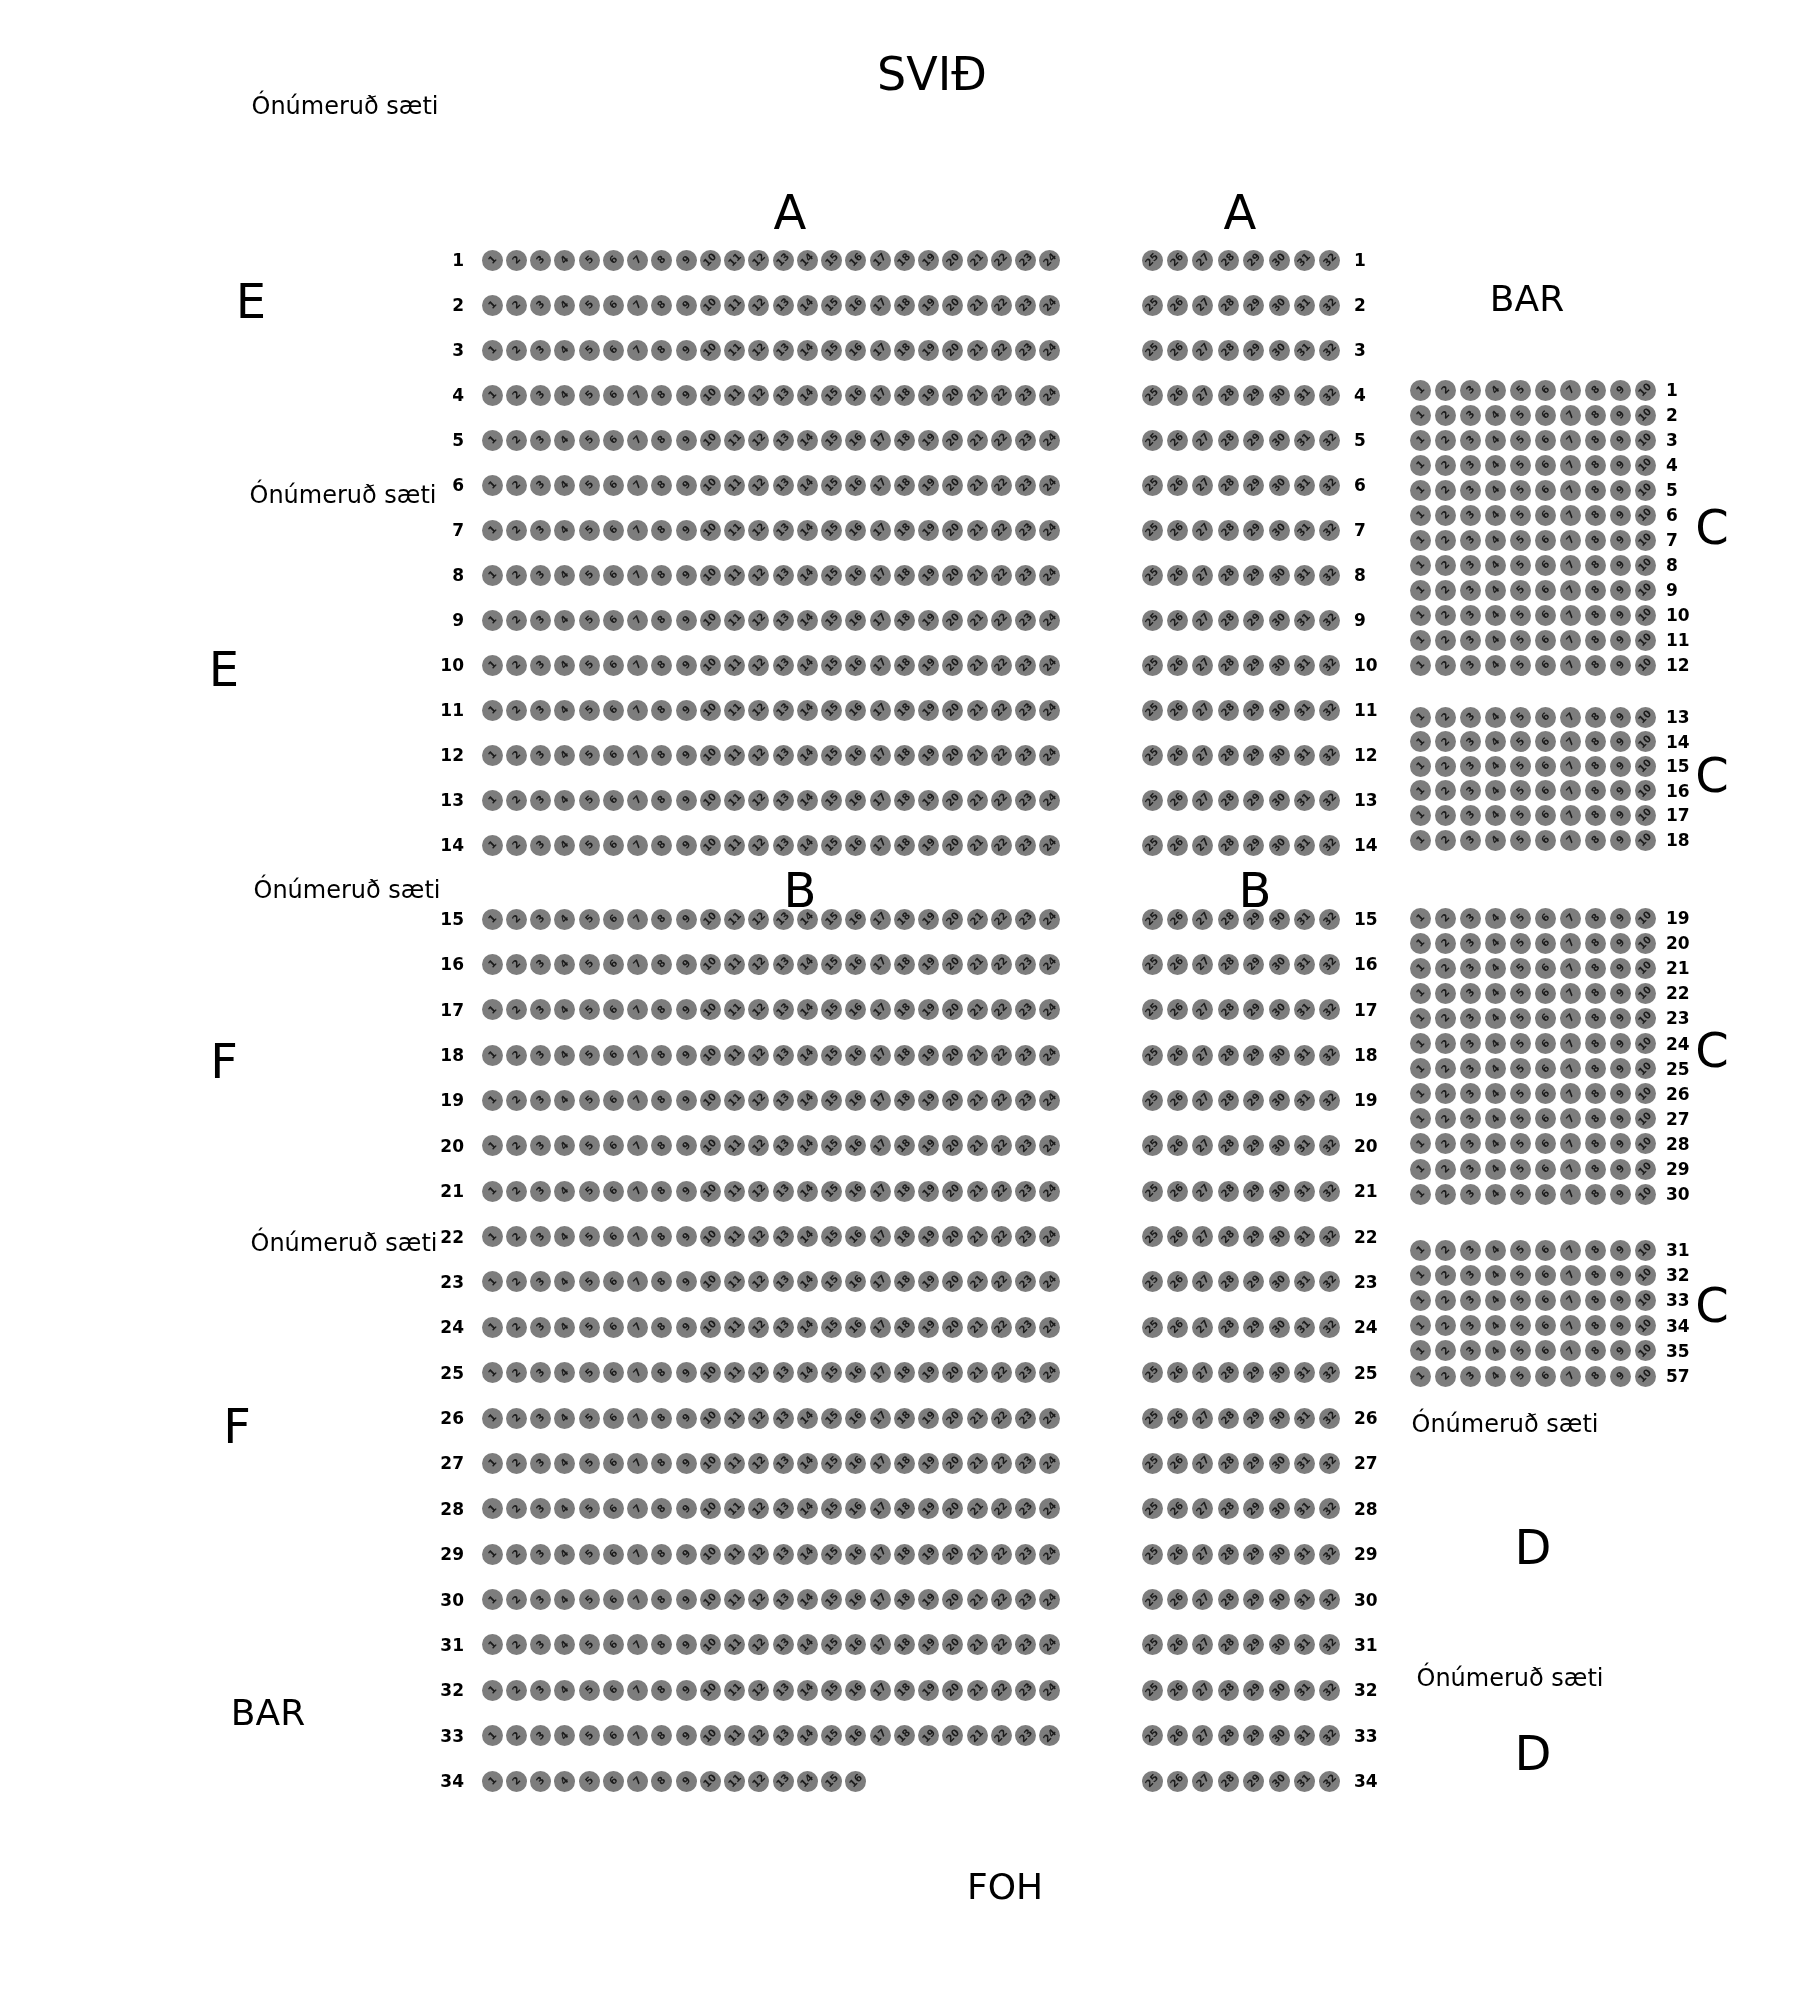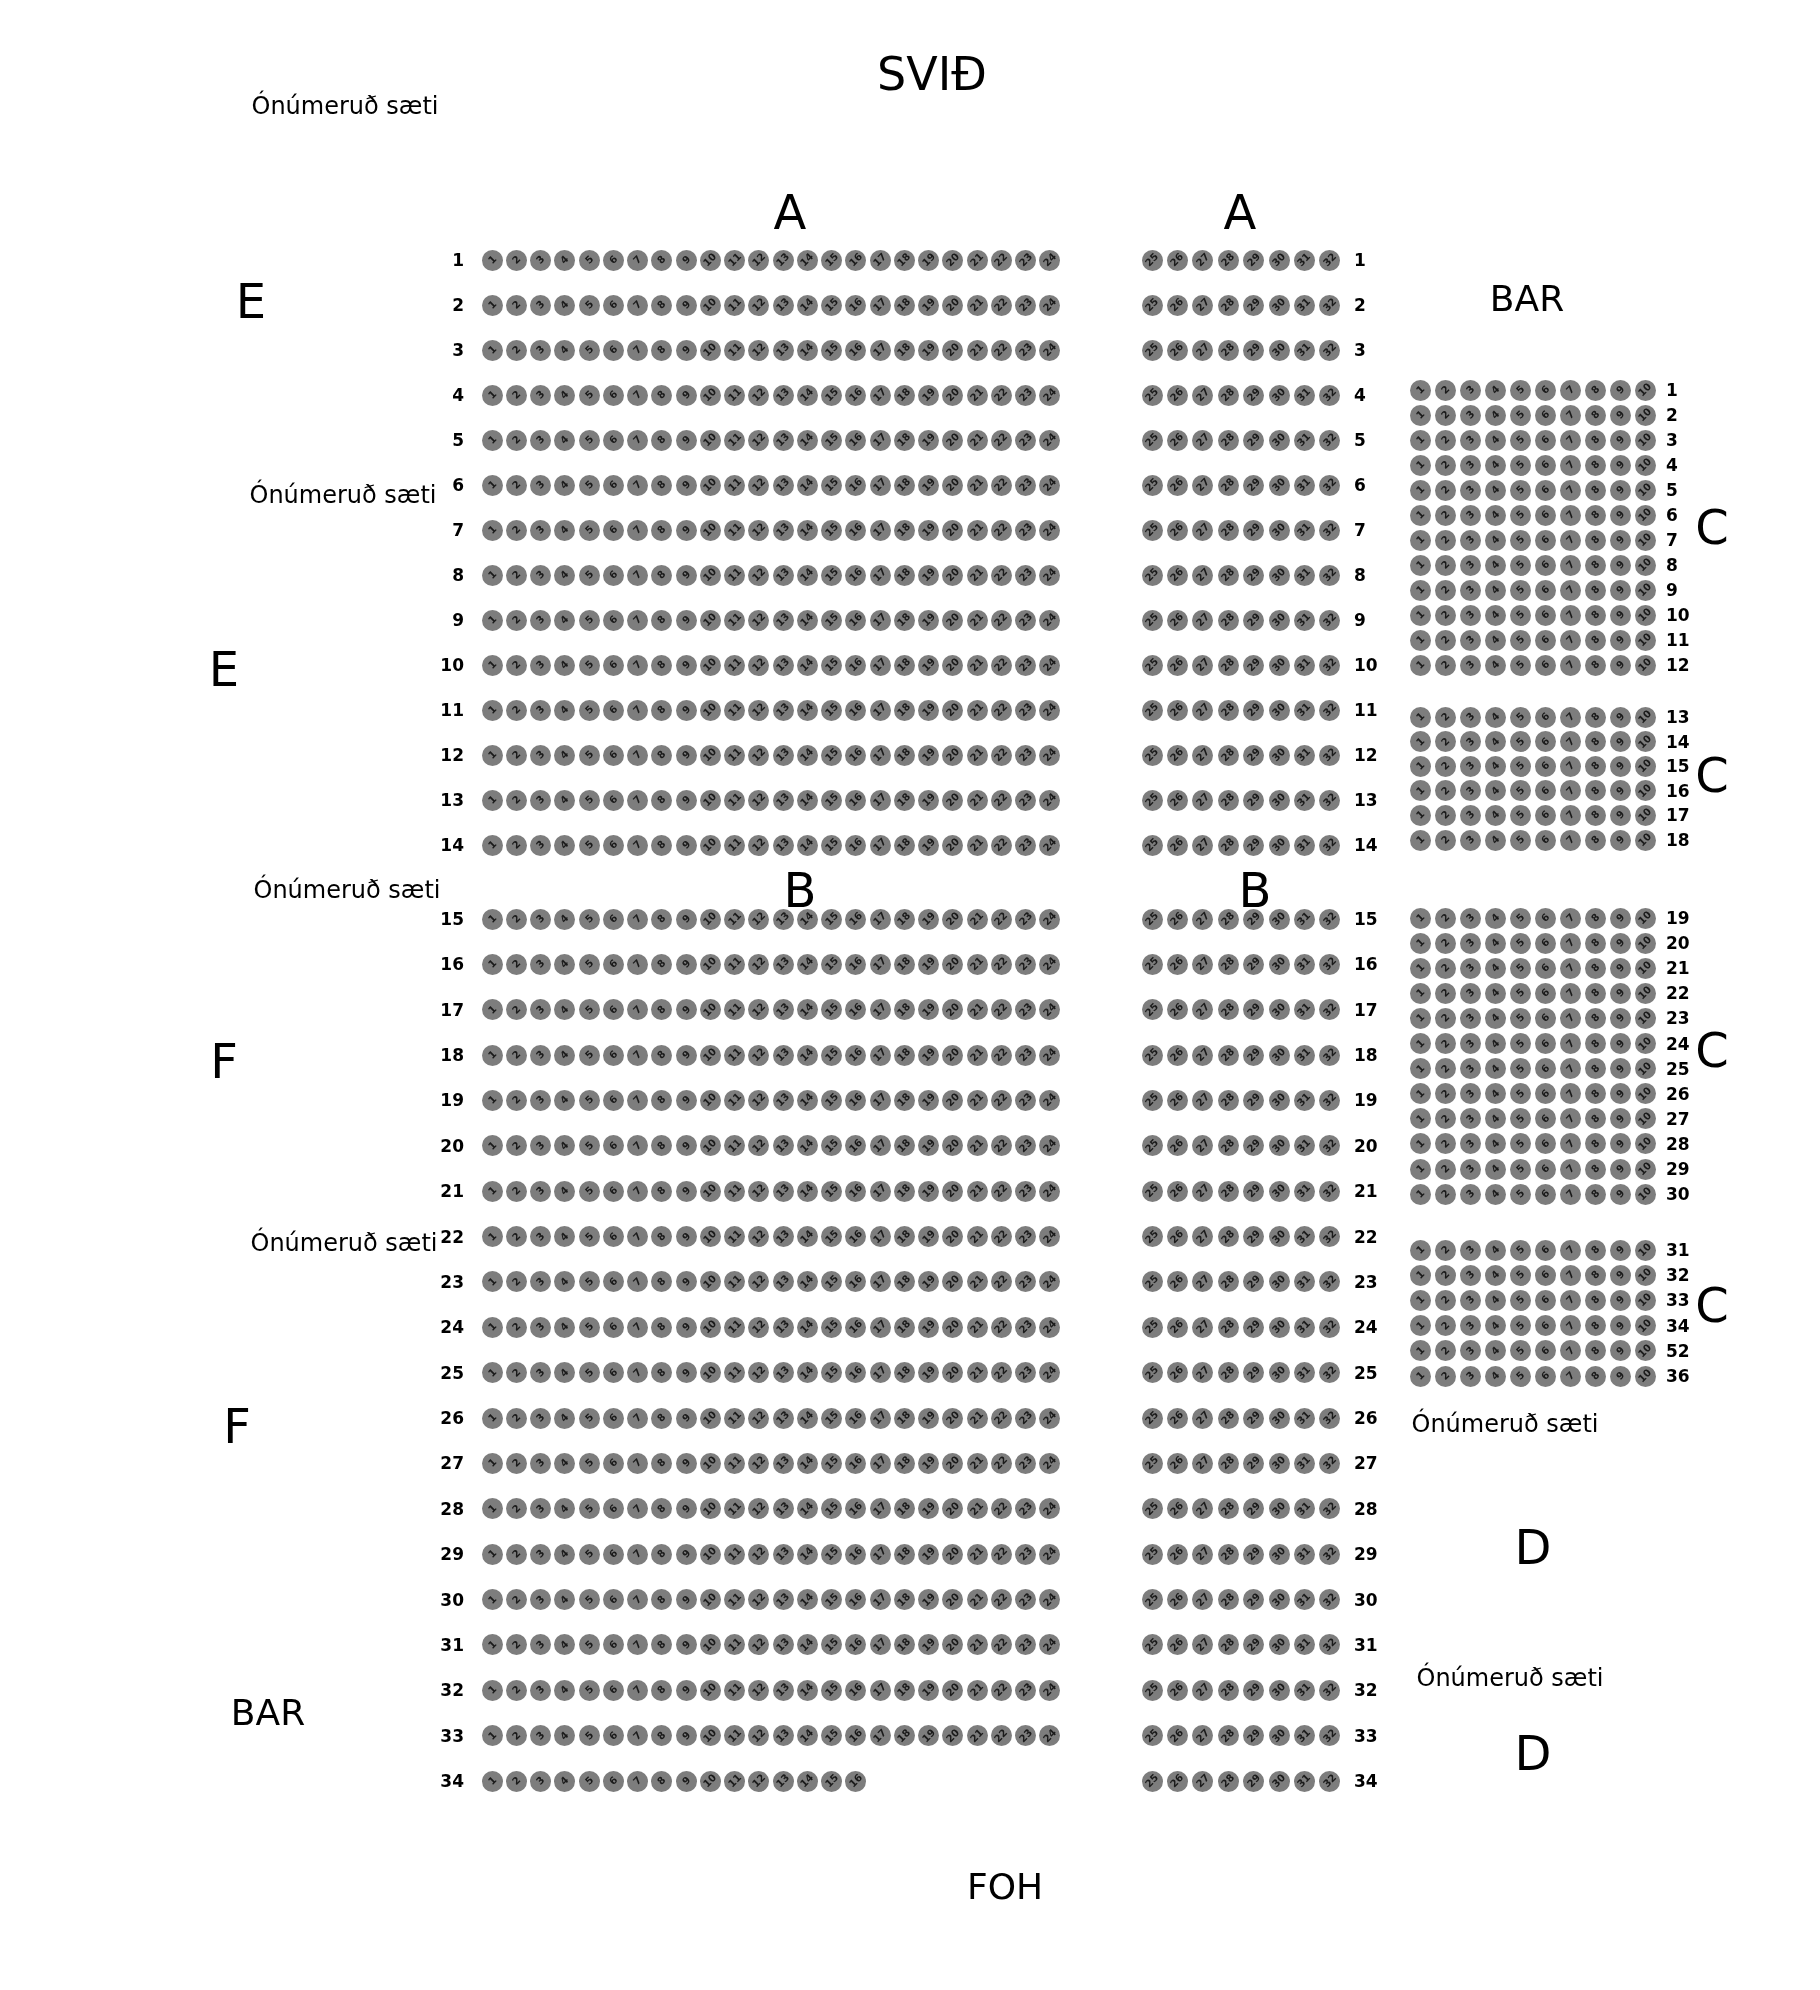--- a/index.html
+++ b/index.html
@@ -4472,21 +4472,21 @@
       </div>
       <div class="seat" style="left: 1584.5px; top: 1340.3px;">
         <span>8</span>
       </div>
       <div class="seat" style="left: 1609.5px; top: 1340.3px;">
         <span>9</span>
       </div>
       <div class="seat" style="left: 1634.5px; top: 1340.3px;">
         <span>10</span>
       </div>
-      <div class="rowlabel" style="left: 1666px; top: 1338.8px;">52</div>
+      <div class="rowlabel" style="left: 1666px; top: 1338.8px;">35</div>
       <div class="seat" style="left: 1409.5px; top: 1365.5px;">
         <span>1</span>
       </div>
       <div class="seat" style="left: 1434.5px; top: 1365.5px;">
         <span>2</span>
       </div>
       <div class="seat" style="left: 1459.5px; top: 1365.5px;">
         <span>3</span>
       </div>
       <div class="seat" style="left: 1484.5px; top: 1365.5px;">
@@ -4503,15 +4503,15 @@
       </div>
       <div class="seat" style="left: 1584.5px; top: 1365.5px;">
         <span>8</span>
       </div>
       <div class="seat" style="left: 1609.5px; top: 1365.5px;">
         <span>9</span>
       </div>
       <div class="seat" style="left: 1634.5px; top: 1365.5px;">
         <span>10</span>
       </div>
-      <div class="rowlabel" style="left: 1666px; top: 1364px;">36</div>
+      <div class="rowlabel" style="left: 1666px; top: 1364px;">57</div>
     </div>
 </div>
 
 </body></html>

